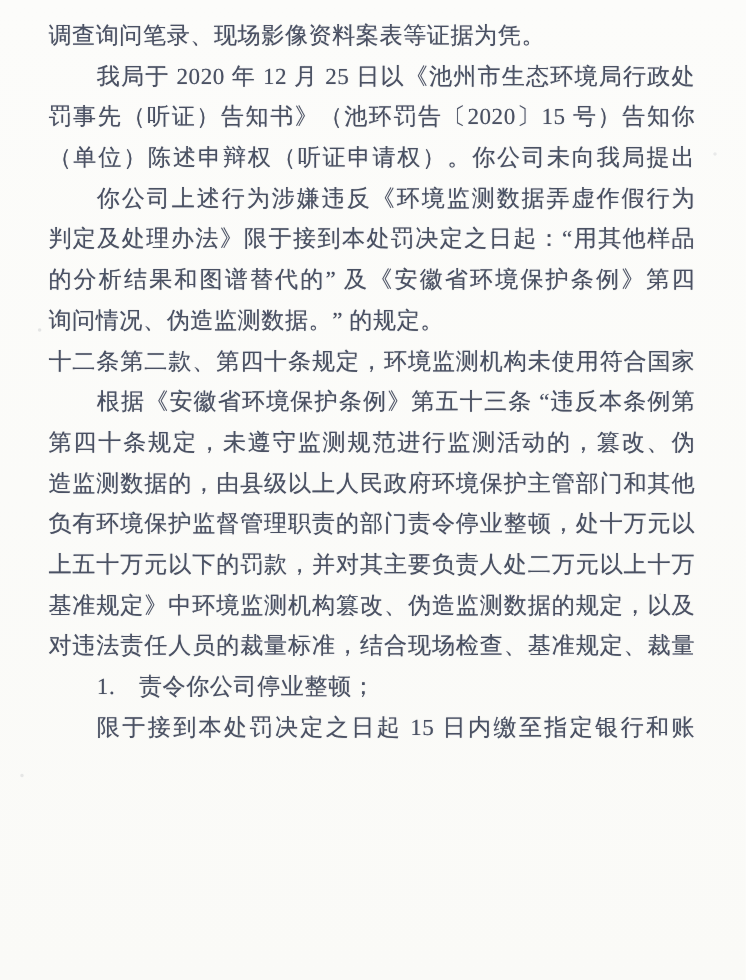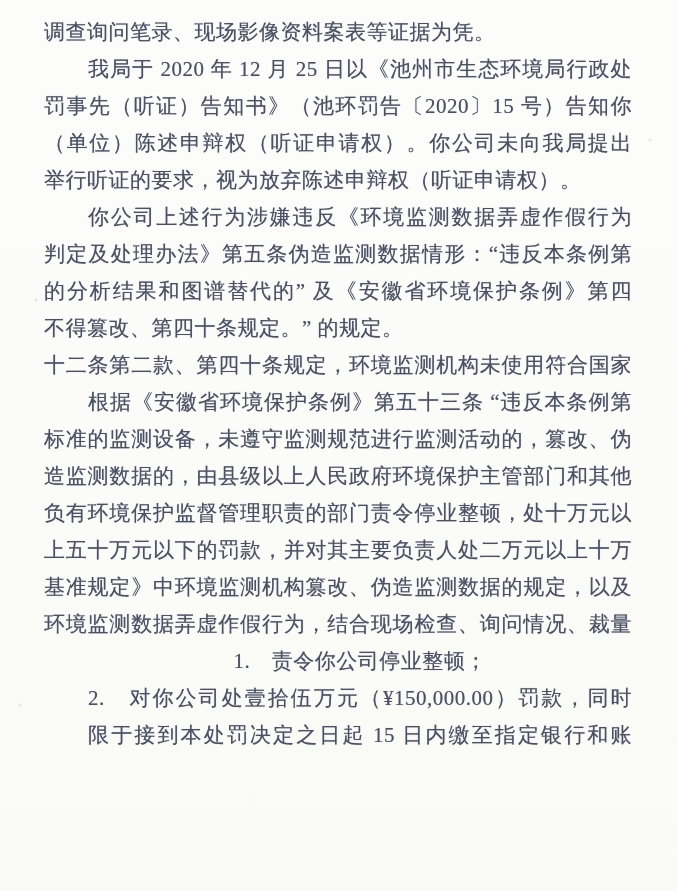--- a/index.html
+++ b/index.html
@@ -40,40 +40,37 @@
   }
   
   .fill {
     white-space: normal;
     text-align: justify;
     text-align-last: justify;
   }
   
   .indent {
     text-indent: 44px;
-    text-align: center;
   }
 </style>
 </head>
 <body>
 
 <div class="page">
   <div class="line">调查询问笔录、现场影像资料案表等证据为凭。</div>
   <div class="line fill indent">我局于 2020 年 12 月 25 日以《池州市生态环境局行政处</div>
   <div class="line fill">罚事先（听证）告知书》（池环罚告〔2020〕15 号）告知你</div>
   <div class="line fill">（单位）陈述申辩权（听证申请权）。你公司未向我局提出</div>
-  <div class="line">举行听证的要求，视为放弃陈述申辩权（听证申请权）。</div>
   <div class="line fill indent">你公司上述行为涉嫌违反《环境监测数据弄虚作假行为</div>
-  <div class="line fill">判定及处理办法》第五条伪造监测数据情形：“违反本条例第</div>
+  <div class="line fill">判定及处理办法》限于接到本处罚决定之日起：“用其他样品</div>
   <div class="line fill">的分析结果和图谱替代的” 及《安徽省环境保护条例》第四</div>
-  <div class="line">不得篡改、第四十条规定。” 的规定。</div>
+  <div class="line">询问情况、伪造监测数据。” 的规定。</div>
   <div class="line fill">十二条第二款、第四十条规定，环境监测机构未使用符合国家</div>
   <div class="line fill indent">根据《安徽省环境保护条例》第五十三条 “违反本条例第</div>
-  <div class="line fill">标准的监测设备，未遵守监测规范进行监测活动的，篡改、伪</div>
+  <div class="line fill">第四十条规定，未遵守监测规范进行监测活动的，篡改、伪</div>
   <div class="line fill">造监测数据的，由县级以上人民政府环境保护主管部门和其他</div>
   <div class="line fill">负有环境保护监督管理职责的部门责令停业整顿，处十万元以</div>
   <div class="line fill">上五十万元以下的罚款，并对其主要负责人处二万元以上十万</div>
   <div class="line fill">基准规定》中环境监测机构篡改、伪造监测数据的规定，以及</div>
-  <div class="line fill">环境监测数据弄虚作假行为，结合现场检查、询问情况、裁量</div>
+  <div class="line fill">对违法责任人员的裁量标准，结合现场检查、基准规定、裁量</div>
   <div class="line indent">1.　责令你公司停业整顿；</div>
-  <div class="line fill indent">2.　对你公司处壹拾伍万元（¥150,000.00）罚款，同时</div>
   <div class="line fill indent">限于接到本处罚决定之日起 15 日内缴至指定银行和账</div>
 </div>
 
 </body></html>

